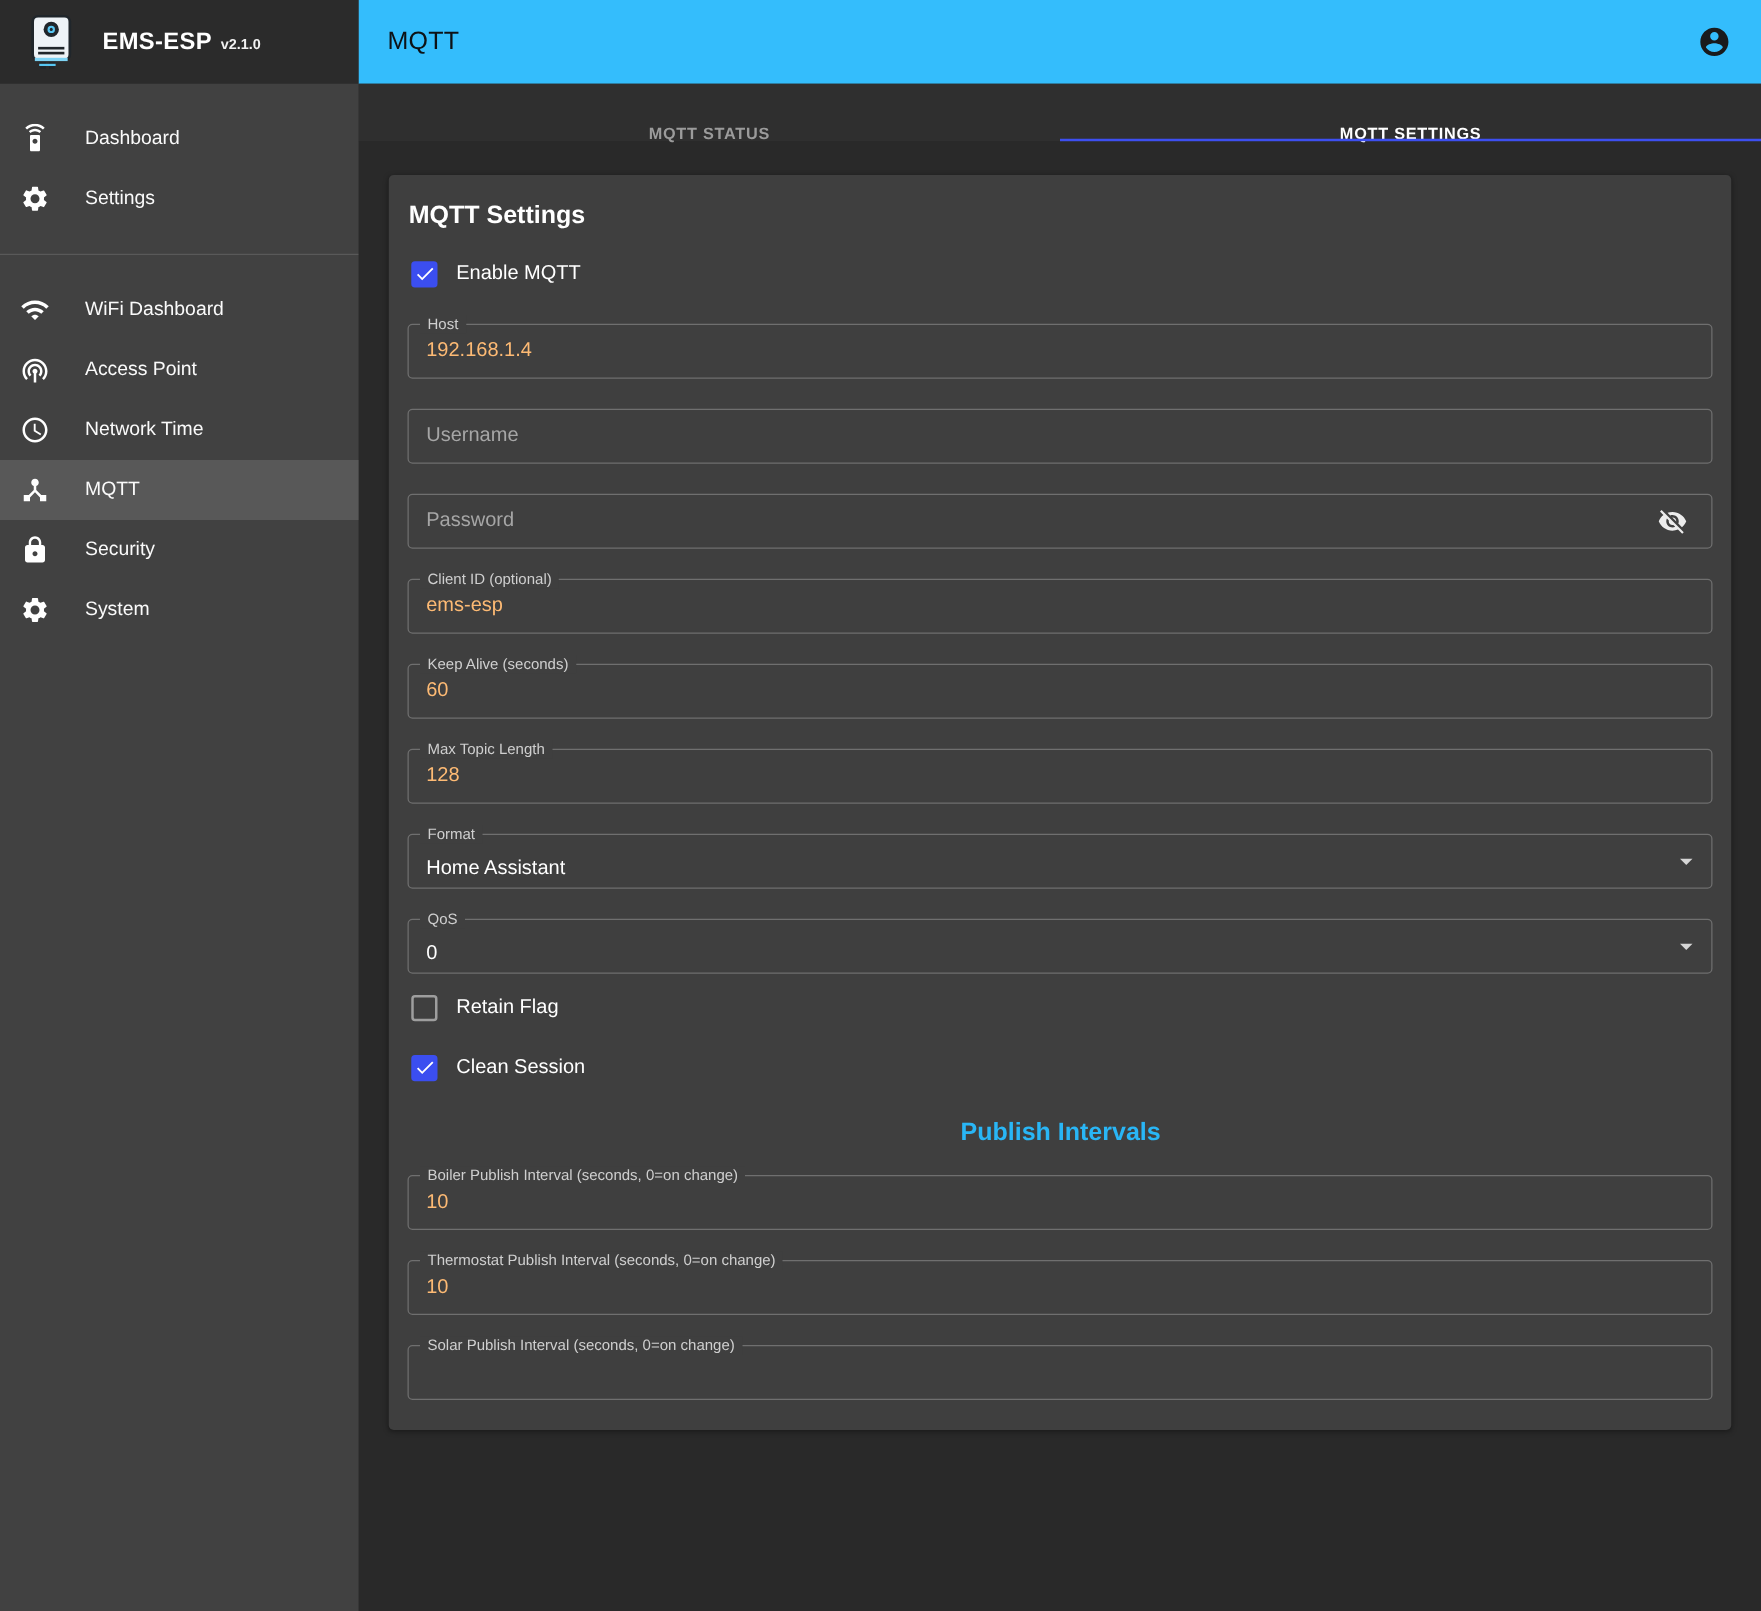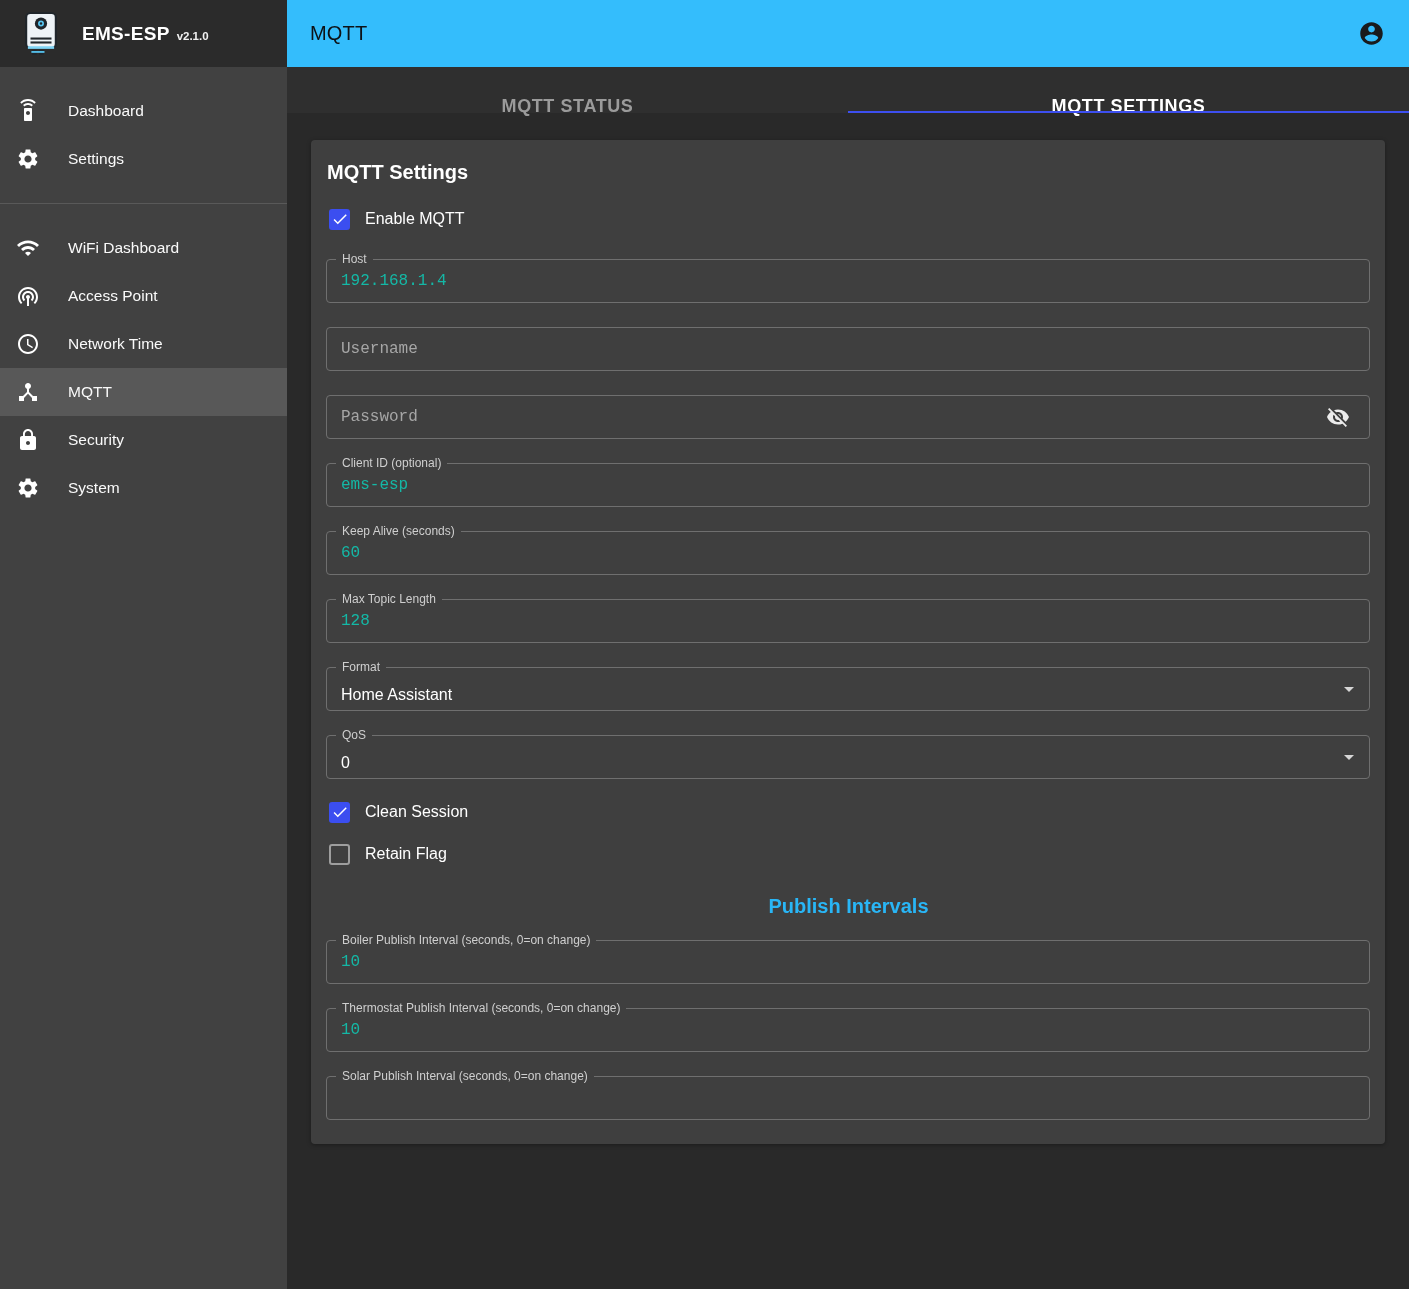--- a/index.html
+++ b/index.html
@@ -23,39 +23,39 @@
 
   
   .main { flex:1; min-width:0; display:flex; flex-direction:column; }
   .appbar { height:67px; flex:none; background:#34bdfc; display:flex; align-items:center; padding:0 16px 0 23px; }
   .appbar-title { font-size:20px; font-weight:500; color:#0d1216; letter-spacing:.2px; }
   .appbar-spacer { flex:1; }
   .account-btn { width:44px; height:44px; display:flex; align-items:center; justify-content:center; cursor:pointer; border-radius:50%; }
   .account-btn svg { width:27px; height:27px; fill:#191b1d; }
 
   .tabbar { height:46px; flex:none; background:#2f2f2f; display:flex; position:relative; }
-  .tab { flex:1; display:flex; align-items:center; justify-content:center; font-size:18px; font-weight:bold; letter-spacing:.6px; text-transform:uppercase; color:#9b9b9b; cursor:pointer;margin-top:32px; }
+  .tab { flex:1; display:flex; align-items:center; justify-content:center; font-size:13px; font-weight:bold; letter-spacing:.6px; text-transform:uppercase; color:#9b9b9b; cursor:pointer;margin-top:32px; }
   .tab.selected { color:#ffffff; }
   .tab-indicator { position:absolute; bottom:0; left:50%; width:50%; height:2px; background:#3d4ff0; }
 
   .content { flex:1; background:#292929; padding:27px 24px 0 24px; overflow:hidden; }
   .card { background:#3f3f3f; border-radius:4px; padding:13px 15px 24px 15px; box-shadow:0 1px 4px rgba(0,0,0,.35); }
   .card-title { font-size:20px; font-weight:bold; color:#ffffff; margin:8px 0 20px 1px; }
 
   .check-row { display:flex; align-items:center; height:30px; margin-left:3px; cursor:pointer; }
   .checkbox { width:21px; height:21px; border-radius:3px; flex:none; position:relative; }
   .checkbox.checked { background:#3b4ef0; }
   .checkbox.checked svg { position:absolute; top:1.5px; left:1.5px; width:18px; height:18px; fill:#ffffff; }
   .checkbox.unchecked { border:2px solid #9e9e9e; background:transparent; }
   .check-label { margin-left:15px; font-size:16px; color:#ffffff; }
 
   .field { position:relative; height:44px; border:1px solid #6f6f6f; border-radius:4px; margin-top:24px; }
   .field.first { margin-top:25px; }
   .field-label { position:absolute; top:-8px; left:9px; background:#3f3f3f; padding:0 6px; font-size:12px; line-height:15px; color:#cfcfcf; white-space:nowrap; }
-  .field-input { width:100%; height:100%; background:transparent; border:none; outline:none; color:#14b8a6; font-size:16px; padding:0 14px; font-family:Liberation Mono, monospace; }
+  .field-input { width:100%; height:100%; background:transparent; border:none; outline:none; color:#fdba74; font-size:16px; padding:0 14px; font-family:Liberation Sans, sans-serif; }
   .field-input::placeholder { color:#a6a6a6; opacity:1; }
   .field.with-icon .field-input { padding-right:60px; }
   .eye-btn { position:absolute; right:13px; top:50%; transform:translateY(-50%); width:36px; height:36px; display:flex; align-items:center; justify-content:center; cursor:pointer; border-radius:50%; }
   .eye-btn svg { width:24px; height:24px; fill:#ececec; }
   .select-value { line-height:54px; padding:0 14px; font-size:16px; color:#ffffff; }
   .dropdown-icon { position:absolute; right:8px; top:50%; transform:translateY(-50%); width:24px; height:24px; fill:#d6d6d6; pointer-events:none; }
 
   .gap-18 { margin-top:18px; }
   .gap-12 { margin-top:12px; }
   .section-title { font-size:20px; font-weight:bold; color:#29b6f6; margin:26px 0 0 1px;text-align:center; }
@@ -216,34 +216,34 @@
         </div>
 
         <div class="field">
           <span class="field-label">QoS</span>
           <div class="select-value">0</div>
           <svg class="dropdown-icon" viewBox="0 0 24 24">
               <path d="M7 10l5 5 5-5z"></path>
             </svg>
         </div>
 
+        <label class="check-row gap-12">
+          <span class="checkbox unchecked"></span>
+          <span class="check-label">Retain Flag</span>
+        </label>
+
         <label class="check-row gap-18">
           <span class="checkbox checked">
             <svg viewBox="0 0 24 24">
                 <path d="M9 16.17L4.83 12l-1.42 1.41L9 19 21 7l-1.41-1.41z"></path>
               </svg>
           </span>
           <span class="check-label">Clean Session</span>
         </label>
 
-        <label class="check-row gap-12">
-          <span class="checkbox unchecked"></span>
-          <span class="check-label">Retain Flag</span>
-        </label>
-
         <div class="section-title">Publish Intervals</div>
 
         <div class="field pub-first">
           <span class="field-label">Boiler Publish Interval (seconds, 0=on change)</span>
           <input class="field-input" value="10" style="">
         </div>
 
         <div class="field">
           <span class="field-label">Thermostat Publish Interval (seconds, 0=on change)</span>
           <input class="field-input" value="10" style="">

